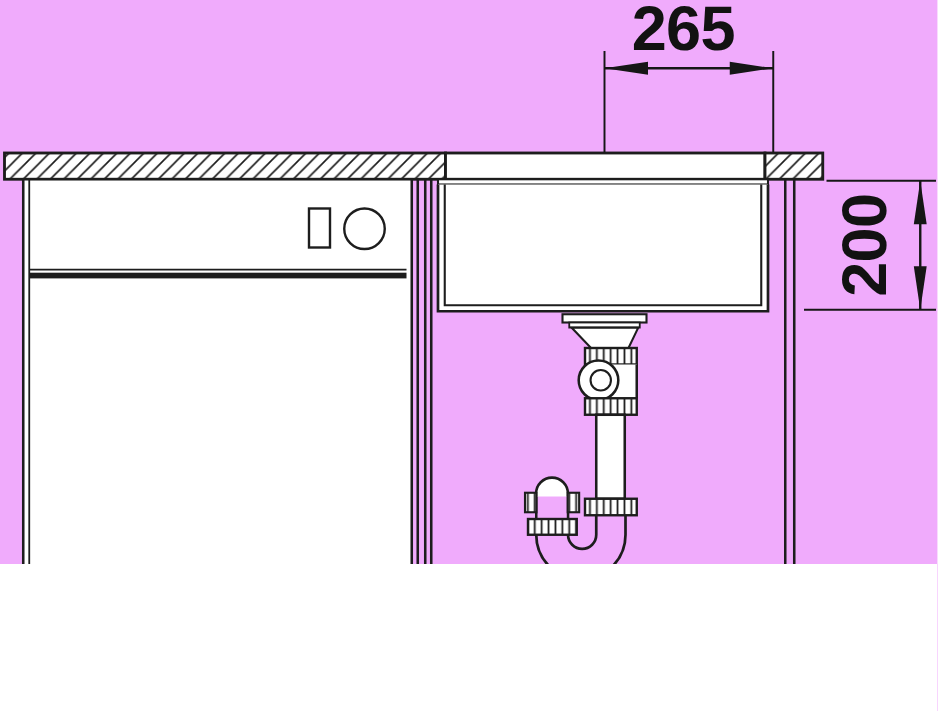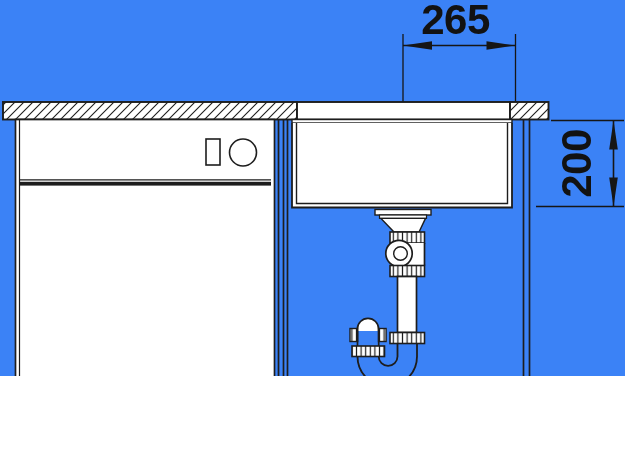--- a/index.html
+++ b/index.html
@@ -1,20 +1,20 @@
 <!DOCTYPE html>
 <html><head>
 <meta charset="utf-8">
 <style>
   html, body { margin: 0; padding: 0; background: #ffffff; }
   .stage {
     position: relative;
     width: 625px;
     height: 376px;
-    background: #3b82f6;
+    background: #f0abfc;
     overflow: hidden;
     font-family: "Liberation Sans", sans-serif;
   }
   svg { display: block; }
   .dim-text {
     font-family: "Liberation Sans", "DejaVu Sans", sans-serif;
     font-weight: bold;
     font-size: 42px;
     fill: #121212;
     letter-spacing: -0.5px;

